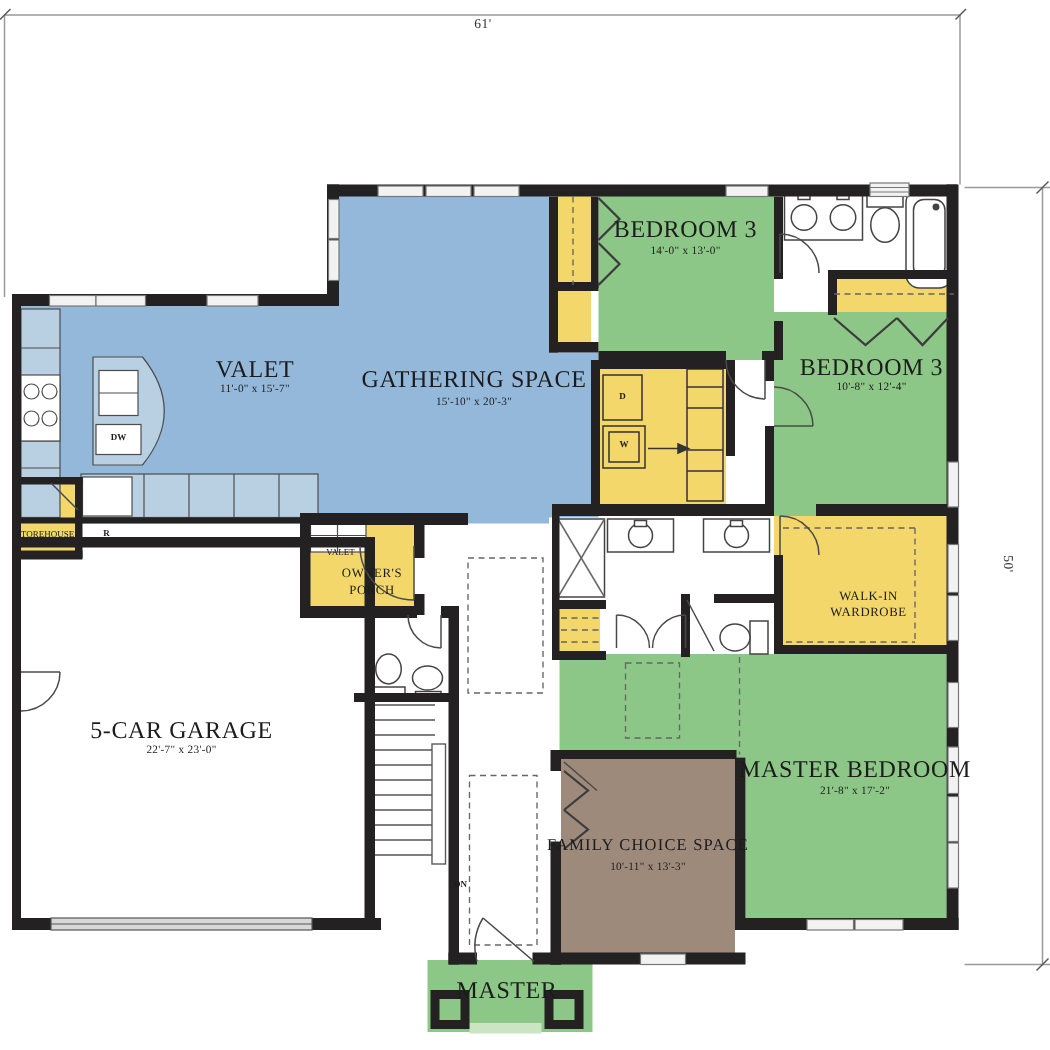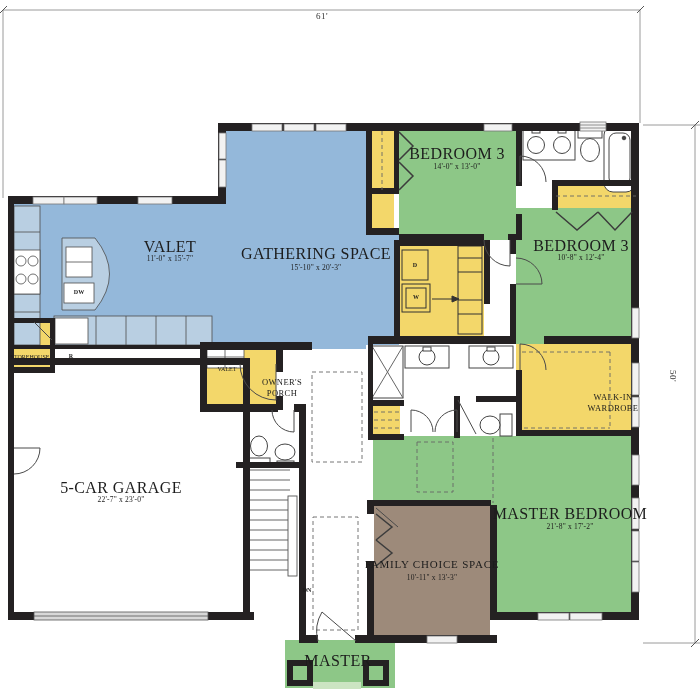--- a/index.html
+++ b/index.html
@@ -3,21 +3,21 @@
 <meta charset="utf-8">
 <style>
   html,body{margin:0;padding:0;background:#ffffff;}
   #plan{position:relative;width:700px;height:700px;background:#ffffff;overflow:hidden;
         font-family:Liberation Serif, serif;}
   #plan svg{position:absolute;left:0;top:0;}
   .lbl{position:absolute;transform:translate(-50%,-50%);white-space:nowrap;color:#1c1c1c;
        text-align:center;letter-spacing:.4px;line-height:1;}
   .title{font-size:16px;}
   .dims{font-size:7.5px;letter-spacing:.2px;}
-  .mid{font-size:8.5px;margin-left:34px;}
+  .mid{font-size:8.5px;}
   .big{font-size:11px;letter-spacing:.8px;}
   .tiny{font-size:6px;letter-spacing:0;}
   .app{font-size:6px;font-weight:bold;letter-spacing:0;}
   .dimlbl{font-size:9px;color:#333;}
   .rot{transform:translate(-50%,-50%) rotate(90deg);}
   
   .f-living{fill:var(--c-living);}
   .f-bed{fill:var(--c-bedroom);}
   .f-util{fill:var(--c-utility);}
   .f-flex{fill:var(--c-flex);}

